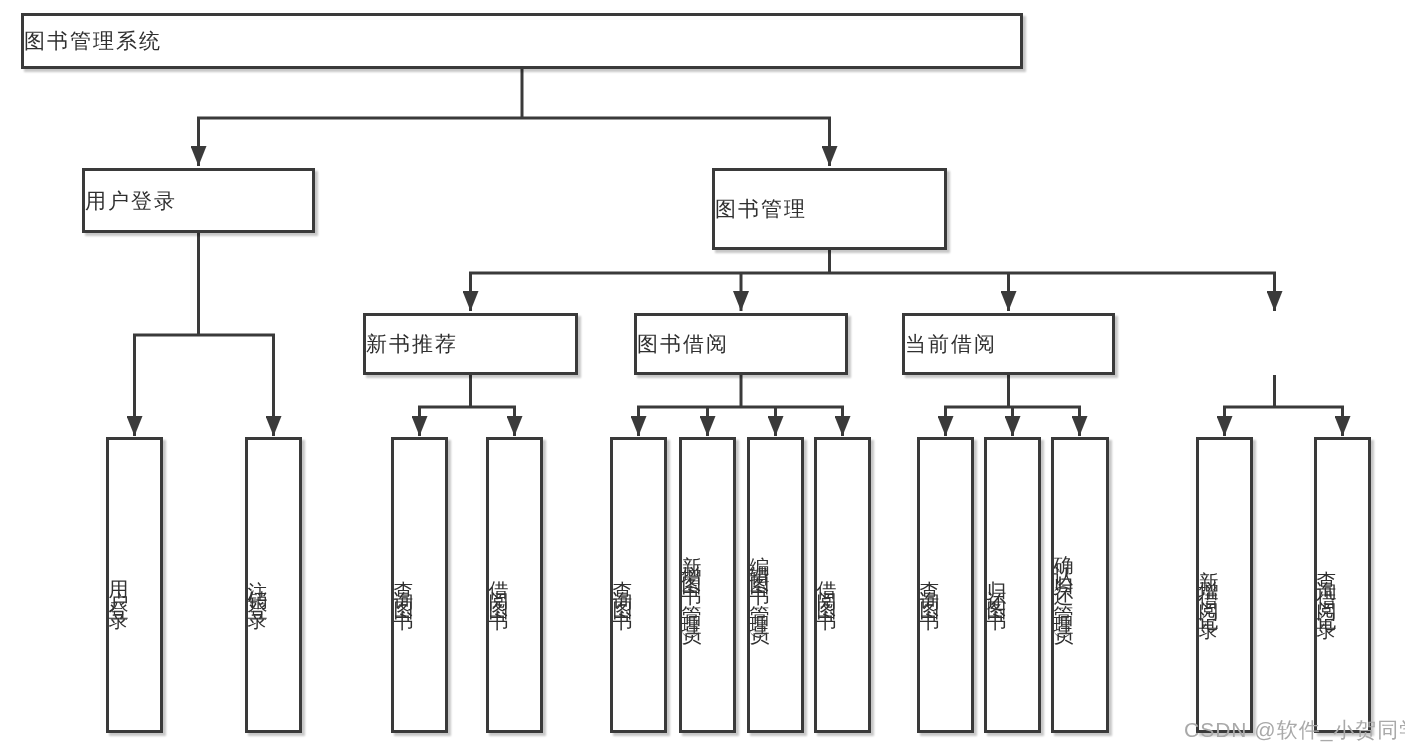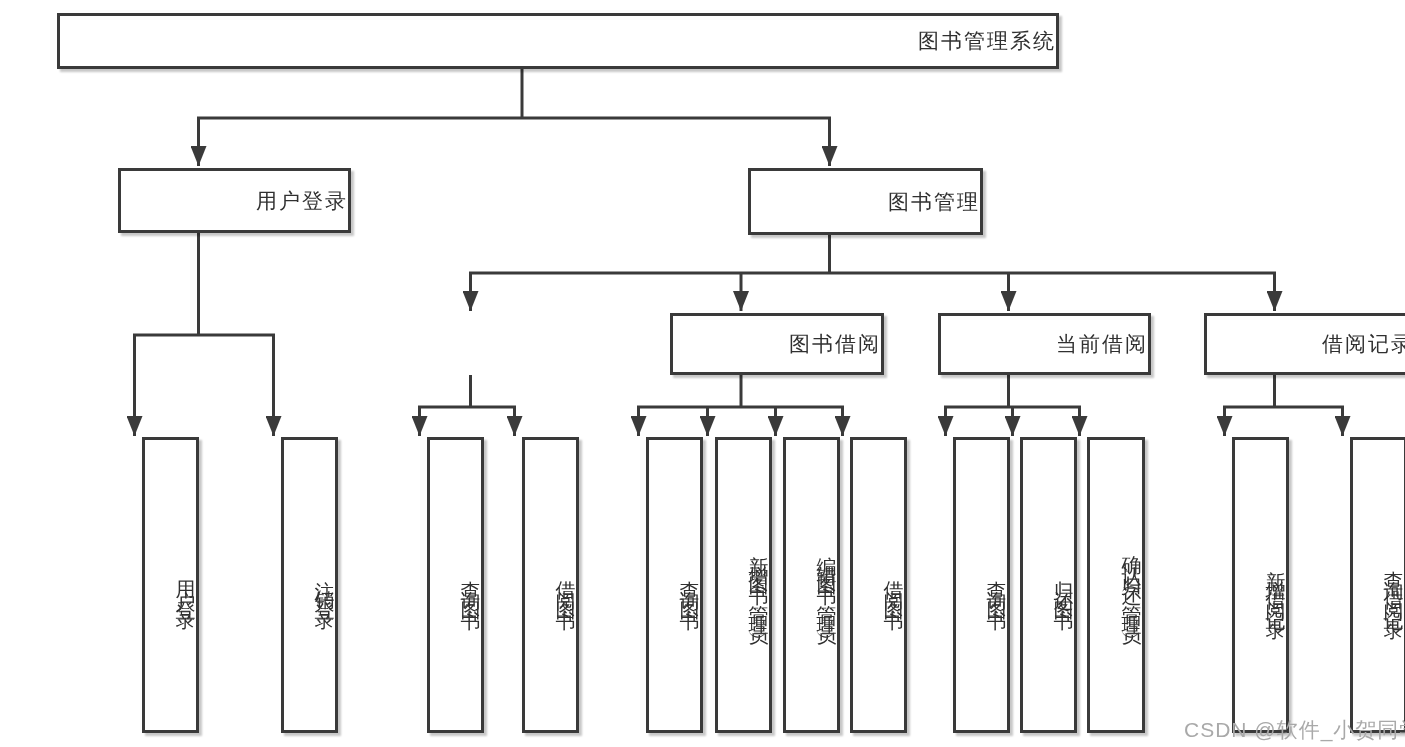--- a/index.html
+++ b/index.html
@@ -3,22 +3,22 @@
 <meta charset="utf-8">
 <style>
   html,body{margin:0;padding:0;background:#ffffff;}
   body{width:1405px;height:747px;position:relative;overflow:hidden;
        font-family:"Liberation Sans","DejaVu Sans",sans-serif;}
   .stage{position:absolute;left:0;top:0;width:1405px;height:747px;}
   svg.connectors{position:absolute;left:0;top:0;width:1405px;height:747px;z-index:1;}
   .box{position:absolute;box-sizing:border-box;background:#ffffff;
        border:3px solid #3a3a3a;z-index:2;
        box-shadow:3px 3px 2px rgba(0,0,0,0.22);
-       display:flex;align-items:center;justify-content:flex-end;
-       color:#303030;margin-left:36px;}
+       display:flex;align-items:center;justify-content:flex-start;
+       color:#303030;}
   .box.h span{font-size:21px;letter-spacing:2px;white-space:nowrap;}
   .box.v span{writing-mode:vertical-rl;text-orientation:mixed;
               font-size:20px;letter-spacing:10px;line-height:1;}
   .watermark{position:absolute;left:1184px;top:716px;z-index:5;
              font-size:21px;letter-spacing:1px;color:#a9a9a9;white-space:nowrap;}
 </style>
 </head>
 <body>
 
 <div class="stage">
@@ -71,32 +71,32 @@
     <path d="M1342.5,407 V436" marker-end="url(#arrow)"></path>
   </svg>
 
   <div class="box h" style="left:21px;top:13px;width:1002px;height:56px">
     <span>图书管理系统</span>
   </div>
 
   <div class="box h" style="left:82px;top:168px;width:233px;height:65px">
     <span>用户登录</span>
   </div>
-  <div class="box h" style="left:712px;top:168px;width:235px;height:67px">
+  <div class="box h" style="left:712px;top:168px;width:235px;height:82px">
     <span>图书管理</span>
   </div>
 
+  <div class="box h" style="left:363px;top:313px;width:215px;height:62px">
+    <span>新书推荐</span>
+  </div>
   <div class="box h" style="left:902px;top:313px;width:213px;height:62px">
     <span>当前借阅</span>
   </div>
   <div class="box h" style="left:634px;top:313px;width:214px;height:62px">
     <span>图书借阅</span>
-  </div>
-  <div class="box h" style="left:1168px;top:313px;width:213px;height:62px">
-    <span>借阅记录</span>
   </div>
 
   <div class="box v" style="left:106px;top:437px;width:57px;height:296px">
     <span>用户登录</span>
   </div>
   <div class="box v" style="left:245px;top:437px;width:57px;height:296px">
     <span>注销登录</span>
   </div>
 
   <div class="box v" style="left:391px;top:437px;width:57px;height:296px">

